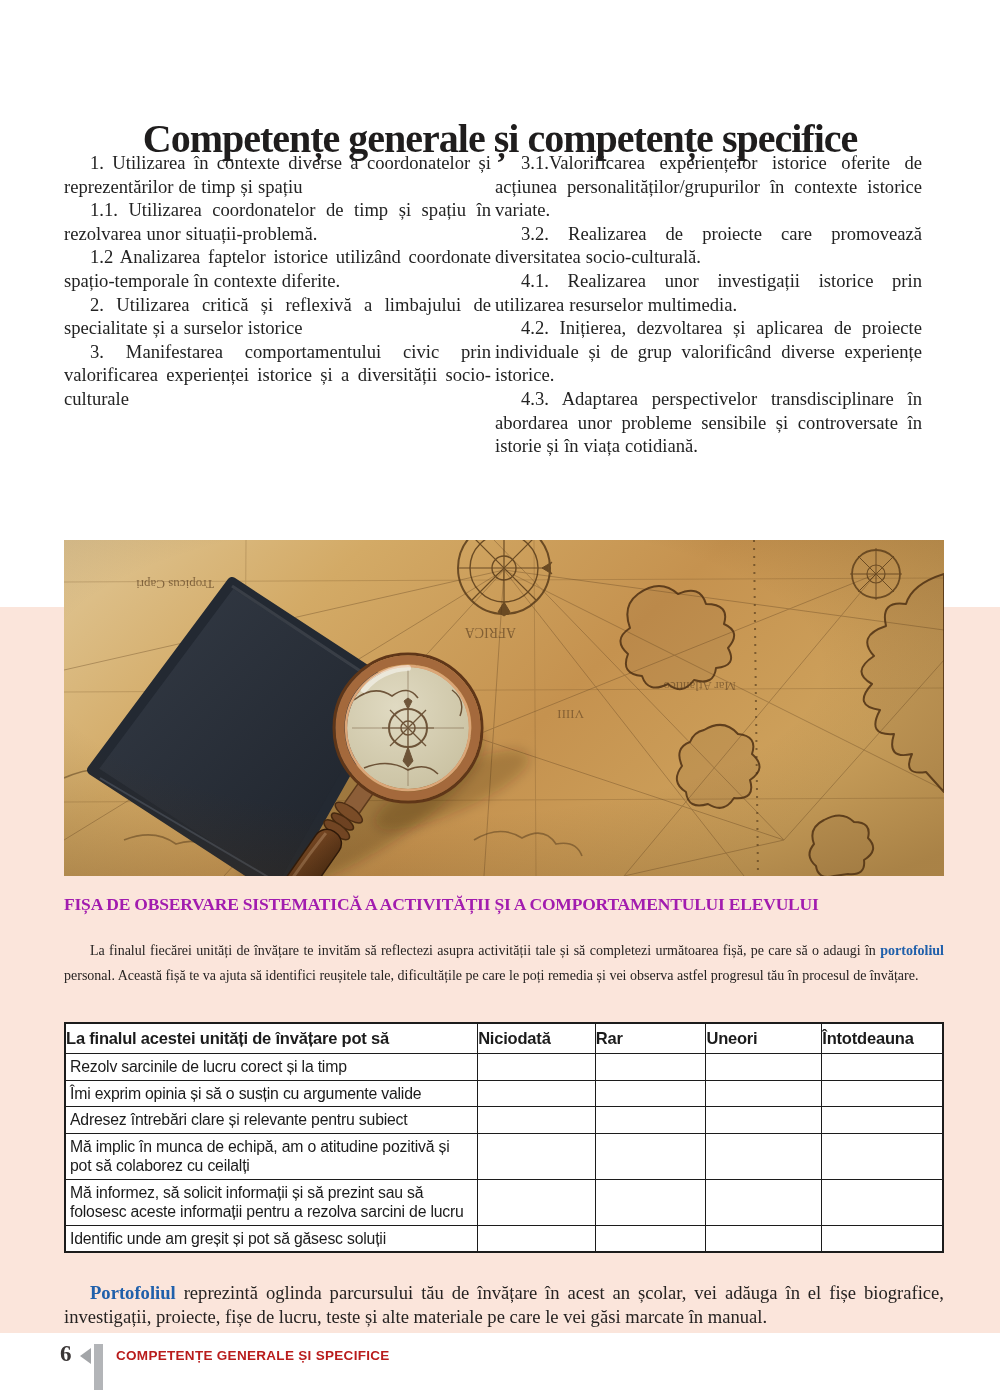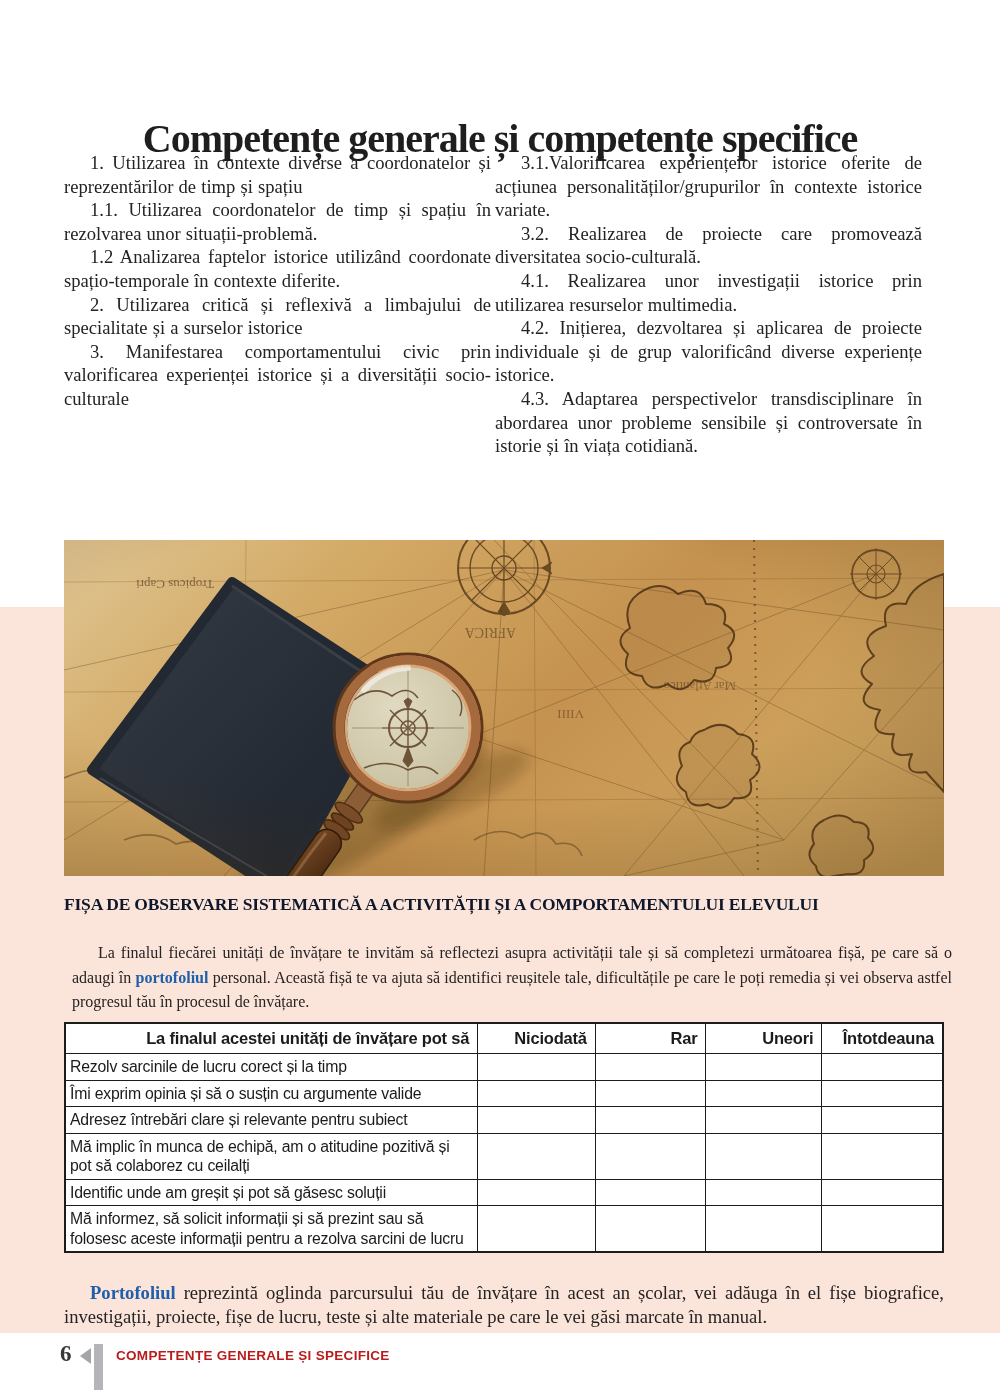--- a/index.html
+++ b/index.html
@@ -16,34 +16,34 @@
   .col-left{left:64px;}
   .col-right{left:495px;}
   .bpar{
     margin:0;font-size:18.6px;line-height:23.6px;text-align:justify;
     text-indent:26px;color:#232323;word-spacing:0.5px;
   }
   .bpar.bold{font-weight:normal;}
   .photo{position:absolute;top:540px;left:64px;width:880px;height:336px;}
   .obs-heading{
     position:absolute;top:894px;left:64px;width:880px;
-    font-size:17.5px;font-weight:bold;color:#0f172a;letter-spacing:-0.2px;
+    font-size:17.5px;font-weight:bold;color:#a21caf;letter-spacing:-0.2px;
   }
   .intro{
     position:absolute;top:925px;left:64px;width:880px;
-    font-size:16px;line-height:24.6px;text-align:justify;text-indent:26px;color:#262322;margin-left:8px;
+    font-size:14px;line-height:24.6px;text-align:justify;text-indent:26px;color:#262322;
   }
   .blue{color:#2060ab;font-weight:bold;}
   .fisa-table{
     position:absolute;top:1022px;left:64px;width:880px;background:#fff;
     border-collapse:collapse;border:2px solid #1c1c1c;
     font-family:"Liberation Sans",sans-serif;color:#1b1b1b;
   }
   .fisa-table th,.fisa-table td{border:1px solid #1c1c1c;}
-  .fisa-table th{font-size:16.5px;font-weight:bold;padding:5px 8px;text-align:right;letter-spacing:-0.2px;}
+  .fisa-table th{font-size:16.5px;font-weight:bold;padding:5px 0;text-align:left;letter-spacing:-0.2px;}
   .fisa-table td{font-size:15.8px;line-height:19.5px;padding:3px 4px;letter-spacing:-0.2px;}
   .note{
     position:absolute;top:1262px;left:64px;width:880px;
     font-size:18.6px;line-height:24.6px;text-align:justify;text-indent:26px;color:#262322;
   }
   .page-number{position:absolute;left:60px;top:1341px;font-size:23px;font-weight:bold;color:#3a3636;}
   .footer-tri{
     position:absolute;left:80px;top:1348px;width:0;height:0;
     border-top:8px solid transparent;border-bottom:8px solid transparent;border-right:11px solid #a3a5a8;
   }
@@ -292,29 +292,29 @@
 
       <tr>
         <td>Mă implic în munca de echipă, am o atitudine pozitivă și pot să colaborez cu ceilalți</td>
         <td></td>
         <td></td>
         <td></td>
         <td></td>
       </tr>
 
       <tr>
+        <td>Mă informez, să solicit informații și să prezint sau să folosesc aceste informații pentru a rezolva sarcini de lucru</td>
+        <td></td>
+        <td></td>
+        <td></td>
+        <td></td>
+      </tr>
+
+      <tr>
         <td>Identific unde am greșit și pot să găsesc soluții</td>
-        <td></td>
-        <td></td>
-        <td></td>
-        <td></td>
-      </tr>
-
-      <tr>
-        <td>Mă informez, să solicit informații și să prezint sau să folosesc aceste informații pentru a rezolva sarcini de lucru</td>
         <td></td>
         <td></td>
         <td></td>
         <td></td>
       </tr>
     </tbody>
 </table>
 
 <p class="note"><span class="blue">Portofoliul</span><span> reprezintă oglinda parcursului tău de învățare în acest an școlar, vei adăuga în el fișe biografice, investigații, proiecte, fișe de lucru, teste și alte materiale pe care le vei găsi marcate în manual.</span></p>
 

